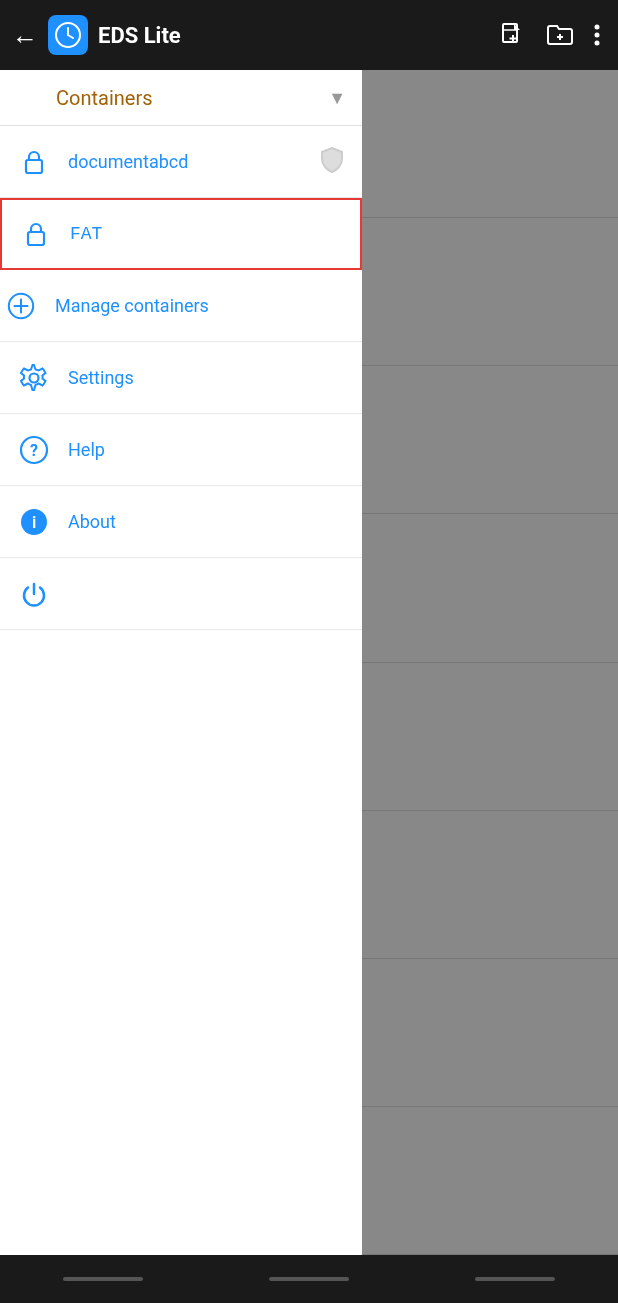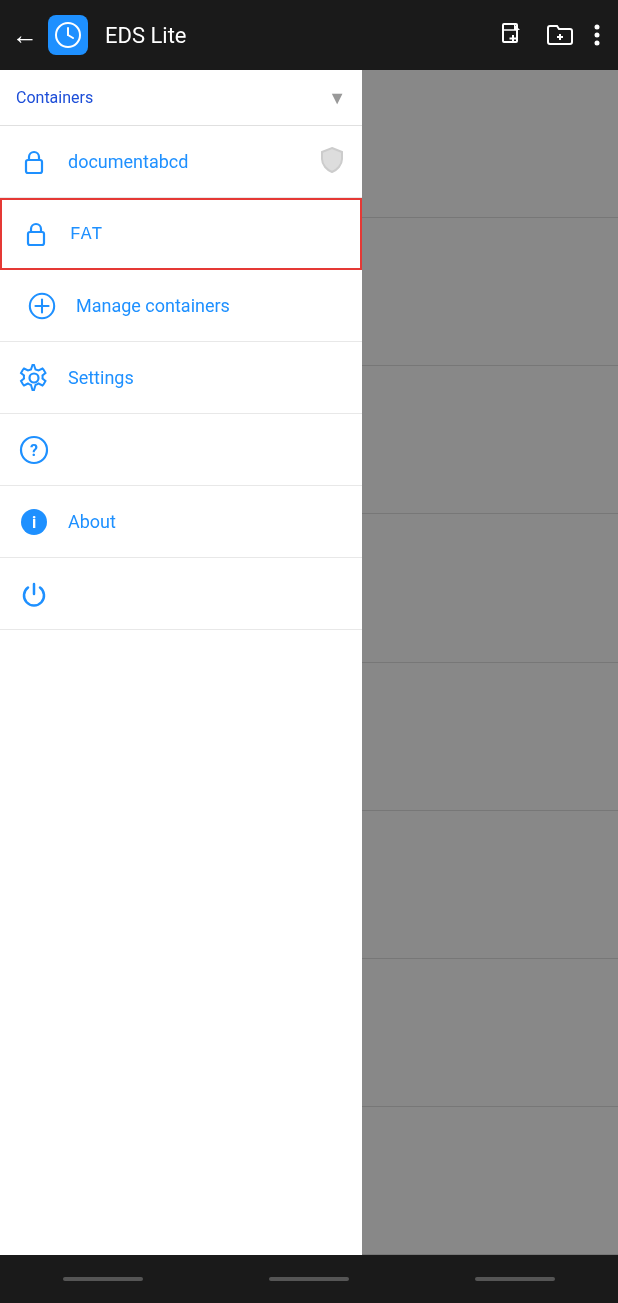--- a/index.html
+++ b/index.html
@@ -41,22 +41,21 @@
       border-radius: 8px;
       display: flex;
       align-items: center;
       justify-content: center;
       color: white;
       font-size: 20px;
     }
     .app-title {
       color: white;
       font-size: 22px;
-      font-weight: 400;
-      margin-left: 7px;
+      font-weight: 700;
     }
     .app-bar-actions {
       display: flex;
       align-items: center;
       gap: 8px;
     }
     .action-btn {
       color: white;
       font-size: 22px;
       cursor: pointer;
@@ -86,22 +85,23 @@
     
     .section-header {
       height: 56px;
       display: flex;
       align-items: center;
       justify-content: space-between;
       padding: 0 16px;
       border-bottom: 1px solid #e0e0e0;
     }
     .section-header-text {
-      color: #1d4ed8;
-      font-size: 16px;
+      color: #a16207;
+      font-size: 20px;
+      margin-left: 40px;
     }
     .section-chevron {
       color: #999;
       font-size: 18px;
     }
 
     
     .drawer-item {
       height: 72px;
       display: flex;
@@ -132,21 +132,21 @@
     .drawer-item-badge {
       color: #bbb;
       font-size: 26px;
     }
 
     
     .manage-row {
       height: 72px;
       display: flex;
       align-items: center;
-      padding: 0 24px;
+      padding: 0 3px;
       gap: 16px;
       border-bottom: 1px solid #e8e8e8;
       cursor: pointer;
     }
 
     
     .right-panel {
       flex: 1;
       background: #888;
       display: grid;
@@ -286,20 +286,21 @@
       <span class="drawer-item-label">Settings</span>
     </div>
 
     <div class="drawer-item">
       <div class="drawer-item-icon help-icon">
         <svg width="30" height="30" viewBox="0 0 30 30" fill="none">
           <circle cx="15" cy="15" r="13" stroke="#1e90ff" stroke-width="2.2" fill="none"></circle>
           <text x="15" y="21" text-anchor="middle" font-size="16" font-weight="bold" fill="#1e90ff">?</text>
         </svg>
       </div>
+      <span class="drawer-item-label">Help</span>
     </div>
 
     <div class="drawer-item">
       <div class="drawer-item-icon info-icon">
         <svg width="30" height="30" viewBox="0 0 30 30" fill="none">
           <circle cx="15" cy="15" r="13" fill="#1e90ff"></circle>
           <text x="15" y="21" text-anchor="middle" font-size="16" font-weight="bold" fill="white">i</text>
         </svg>
       </div>
       <span class="drawer-item-label">About</span>

